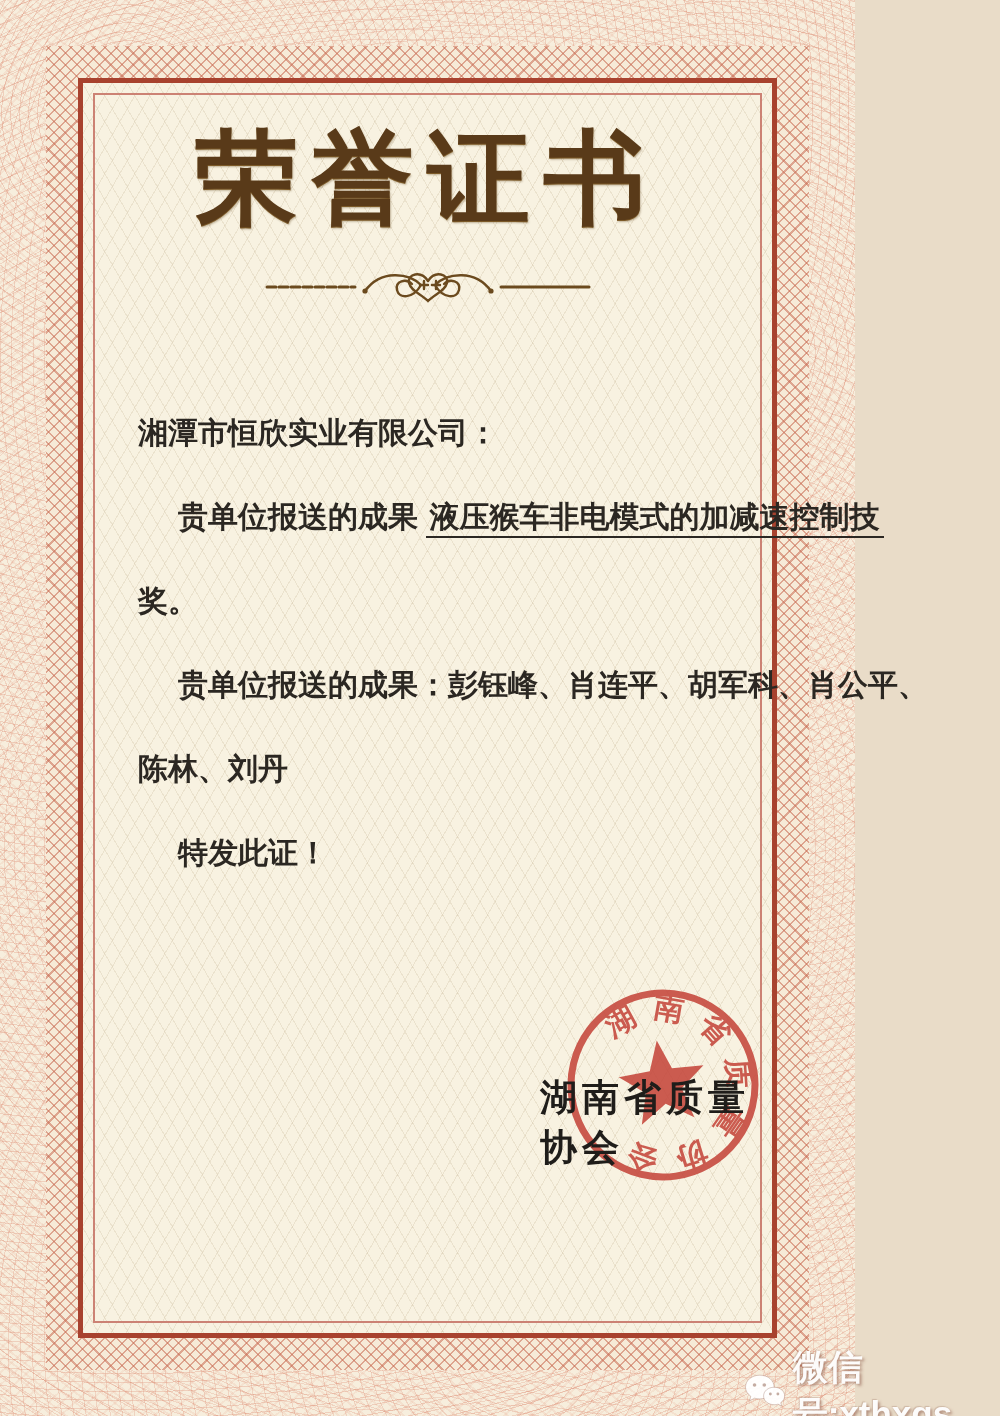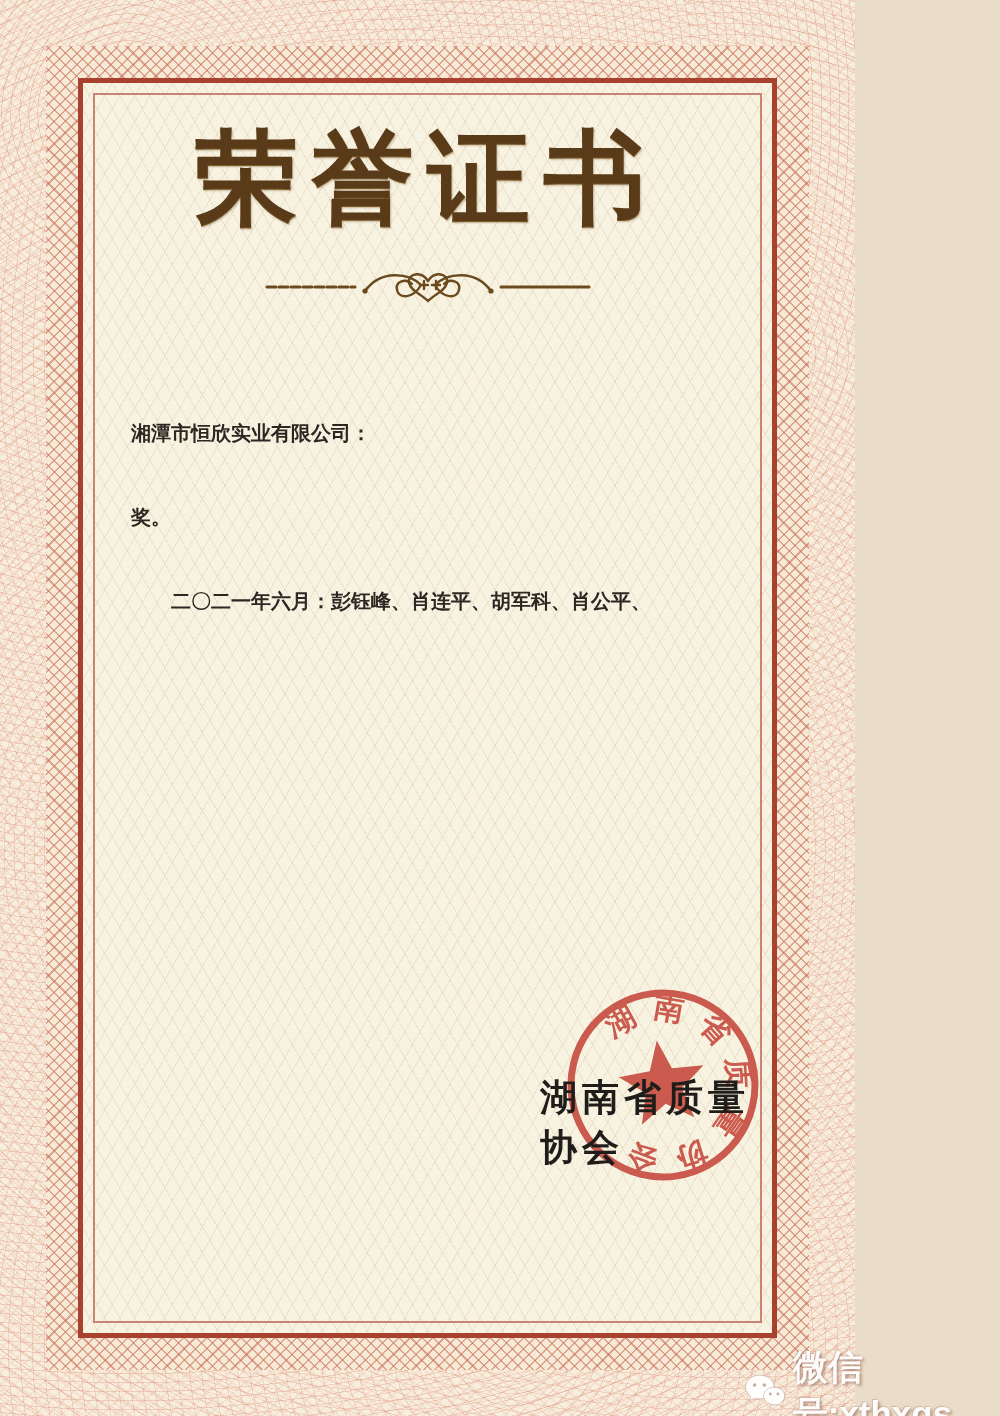--- a/index.html
+++ b/index.html
@@ -38,22 +38,22 @@
   
   .title{position:absolute;top:14px;left:0;width:100%;text-align:center;
     font-size:102px;font-weight:bold;letter-spacing:14px;color:#593a19;
     text-shadow:0 1px 0 #7c5a28, 1px 2px 2px rgba(90,60,20,.35);}
   .subtitle{position:absolute;top:138px;left:0;width:100%;text-align:center;
     font-family:"Liberation Sans","DejaVu Sans",sans-serif;
     font-size:21px;font-weight:600;letter-spacing:7px;color:#5e431e;}
   .flourish{position:absolute;top:168px;left:0;width:100%;text-align:center;}
 
   
-  .body-text{position:absolute;top:294px;left:34px;right:18px;
-    font-size:20px;font-weight:bold;color:#2b2722;}
+  .body-text{position:absolute;top:294px;left:41px;right:18px;
+    font-size:30px;font-weight:bold;color:#2b2722;}
   .line{line-height:84px;white-space:nowrap;}
   .indent{padding-left:40px;}
   .u{border-bottom:2px solid #2b2722;padding:0 4px 3px 4px;}
   .u-wide{border-bottom:2px solid #2b2722;padding:0 24px 3px 24px;}
 
   
   .seal{position:absolute;left:466px;top:888px;width:200px;height:200px;
     transform:rotate(-8deg);opacity:.88;}
   .sig-org{position:absolute;left:443px;top:976px;
     font-size:37px;font-weight:bold;letter-spacing:5px;color:#1f1d1a;}
@@ -95,22 +95,25 @@
         </g>
         <g fill="#6b4a1e">
           <circle cx="112" cy="26" r="2.6"></circle>
           <circle cx="238" cy="26" r="2.6"></circle>
         </g>
       </svg>
     </div>
 
     <div class="body-text">
       <div class="line"><span>湘潭市恒欣实业有限公司：</span></div>
+      <div class="line indent"><span>贵单位报送的成果</span> <span class="u">液压猴车非电模式的加减速控制技</span></div>
       <div class="line"><span>奖。</span></div>
-      <div class="line indent"><span>二〇二一年六月：彭钰峰、肖连平、胡军科、肖公平、</span></div>
+      <div class="line indent"><span>贵单位报送的成果：彭钰峰、肖连平、胡军科、肖公平、</span></div>
+      <div class="line"><span>陈林、刘丹</span></div>
+      <div class="line indent"><span>特发此证！</span></div>
     </div>
 
     <div class="seal">
       <svg width="200" height="200" viewBox="0 0 200 200">
         <defs>
           <path id="sealArc" d="M100,100 m-66,0 a66,66 0 1,1 132,0 a66,66 0 1,1 -132,0"></path>
         </defs>
         <circle cx="100" cy="100" r="92" fill="none" stroke="#c5473c" stroke-width="7"></circle>
         <polygon fill="#c5473c" points="100,55 111.2,84.6 142.8,86.1 118.1,105.9 126.5,136.4 100,119 73.5,136.4 81.9,105.9 57.2,86.1 88.8,84.6"></polygon>
         <text font-size="30" font-weight="bold" fill="#c5473c" letter-spacing="14" font-family="Liberation Serif, DejaVu Serif, serif">

